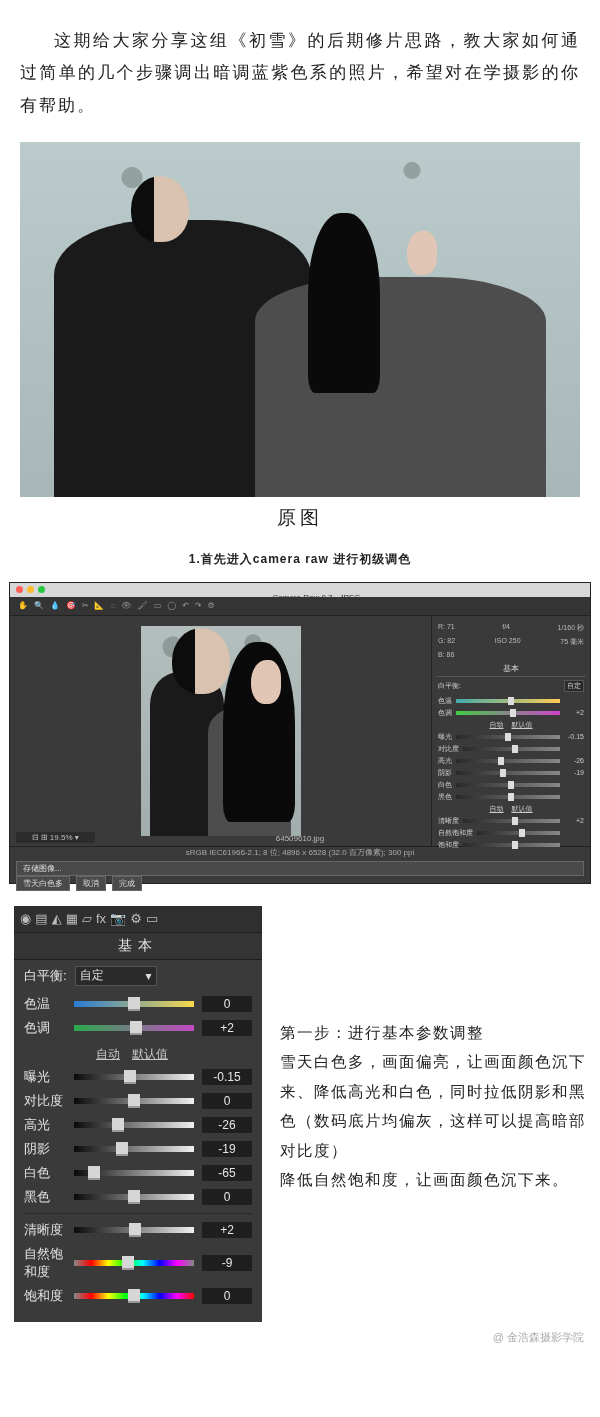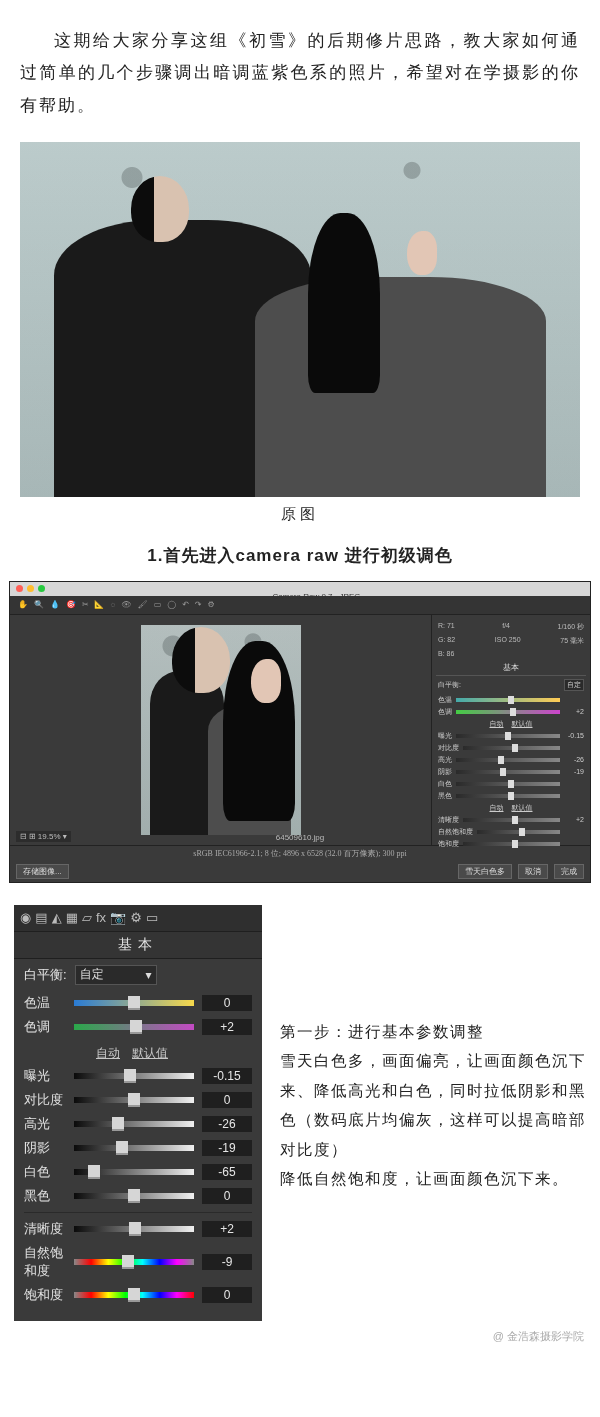--- a/index.html
+++ b/index.html
@@ -82,26 +82,26 @@
   .female::after { 
     content: "";
     position: absolute;
     top: -46px; left: 52%;
     width: 30px; height: 44px;
     border-radius: 50% 40% 40% 45%;
     background: #e2c6b5;
   }
   .photo.edited .male, .photo.edited .female { filter: brightness(.85) hue-rotate(10deg); }
   .caption {
-    font-size: 15px;
+    font-size: 19px;
     letter-spacing: 4px;
   }
   .section-title {
     text-align: center;
-    font-size: 17px;
+    font-size: 12px;
     font-weight: 700;
     letter-spacing: 1px;
     margin: 20px 0 14px 0;
   }
   
   .cr-window {
     margin: 0 auto;
     width: 580px;
     height: 300px;
     background: #3a3a3a;
@@ -188,28 +188,28 @@
   }
   .panel-title-sm { text-align:center; font-size:8px; color:#ddd; padding:2px 0; border-bottom:1px solid #555; }
   .cr-footer {
     height: 36px;
     background:#3a3a3a;
     border-top:1px solid #222;
     display:flex; flex-direction:column;
     font-size:8px;
     color:#aaa;
   }
-  .cr-footer .status { flex:1; display:flex; align-items:center; justify-content:center; gap:8px;font-family:Liberation Serif, serif; }
-  .cr-footer .buttons { display:flex; justify-content:space-between; padding:3px 6px; }
+  .cr-footer .status { flex:1; display:flex; align-items:center; justify-content:center; gap:8px; }
+  .cr-footer .buttons { display:flex; justify-content:space-between; padding:3px 6px;flex-direction:column; }
   .cr-footer .btn-sm {
     background:#4a4a4a; border:1px solid #666; color:#ddd;
     padding: 1px 6px; font-size:8px;
   }
   .cr-footer .btn-group { display:flex; gap:6px; }
-  .zoom { position:absolute; left:6px; bottom:40px; font-size:8px; color:#bbb; background:#2c2c2c; padding:1px 4px; }
+  .zoom { position:absolute; left:6px; bottom:40px; font-size:8px; color:#bbb; background:#2c2c2c; padding:1px 16px; }
   .filename { position:absolute; left:50%; transform:translateX(-50%); bottom:40px; font-size:8px; color:#bbb; }
 
   
   .step-row {
     display:flex;
     margin-top: 22px;
     gap: 18px;
     padding: 0 14px 30px 14px;
     align-items: flex-start;
   }

